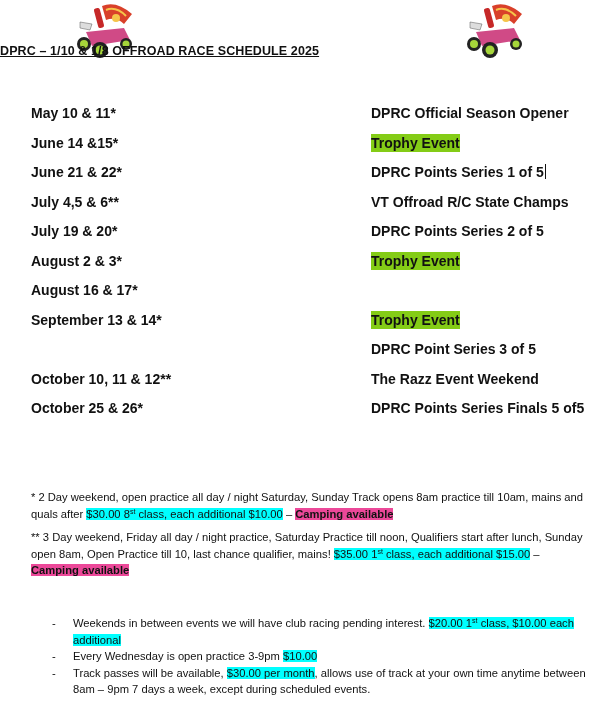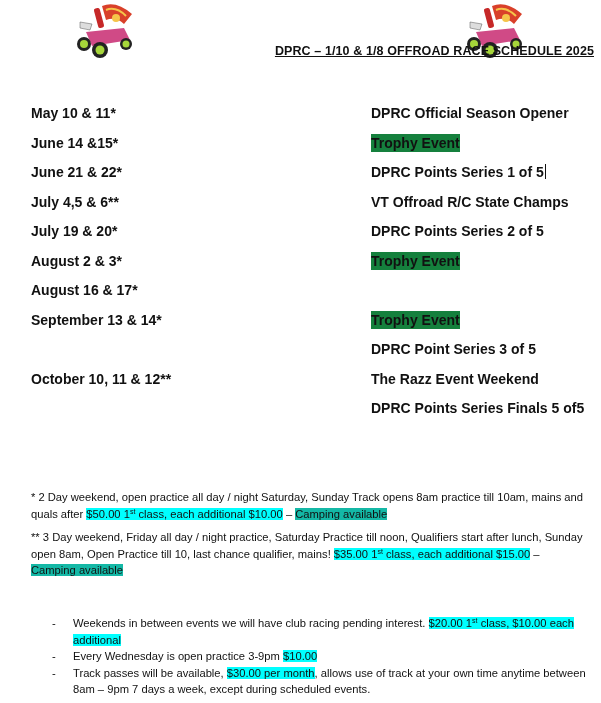--- a/index.html
+++ b/index.html
@@ -6,30 +6,30 @@
     body {
       width: 601px; height: 703px; position: relative; overflow: hidden;
       font-family: "Liberation Sans", "DejaVu Sans", sans-serif;
       color: #111111;
     }
     .logo { position: absolute; width: 62px; height: 58px; }
     .logo.left { left: 74px; top: 2px; }
     .logo.right { left: 464px; top: 2px; }
     .title {
       position: absolute; left: 0; width: 594px; top: 44px;
-      text-align: right; font-weight: bold; font-size: 12.5px;
+      text-align: left; font-weight: bold; font-size: 12.5px;
       text-decoration: underline; letter-spacing: 0.1px;
     }
     .schedule { position: absolute; left: 31px; top: 104px; width: 560px; font-weight: bold; }
     .row { position: relative; height: 29.5px; font-size: 14px; line-height: 18px; }
     .row .date { position: absolute; left: 0; top: 0; }
     .row .event { position: absolute; left: 340px; top: 0; }
-    .hl-yellow { background: #15803d; }
+    .hl-yellow { background: #84cc16; }
     .hl-cyan { background: #00ffff; }
-    .hl-red { background: #14b8a6; }
+    .hl-red { background: #ec4899; font-weight: bold; }
     .cursor { display: inline-block; width: 1px; height: 15px; background: #111; vertical-align: -2px; margin-left: 1px; }
     .notes { position: absolute; left: 31px; top: 489px; width: 556px; font-size: 11.2px; line-height: 16.5px; }
     .notes p { margin: 0 0 7px 0; }
     sup { font-size: 7px; vertical-align: 4px; line-height: 0; }
     .bullets { position: absolute; left: 52px; top: 615px; width: 536px; font-size: 11.2px; line-height: 16.5px; }
     .bullet { position: relative; padding-left: 21px; }
     .bullet .dash { position: absolute; left: 0; top: 0; }
   </style>
 </head>
 <body>
@@ -98,26 +98,27 @@
     <span class="event hl-yellow">Trophy Event</span>
   </div>
   <div class="row">
     <span class="event">DPRC Point Series 3 of 5</span>
   </div>
   <div class="row">
     <span class="date">October 10, 11 &amp; 12**</span>
     <span class="event">The Razz Event Weekend</span>
   </div>
   <div class="row">
+    <span class="date">October 25 &amp; 26*</span>
     <span class="event">DPRC Points Series Finals 5 of5</span>
   </div>
 </div>
 
 <div class="notes">
-  <p><span>* 2 Day weekend, open practice all day / night Saturday, Sunday Track opens 8am practice till 10am, mains and quals after </span><span class="hl-cyan"><span>$50.00 1</span><sup>st</sup><span> class, each additional $10.00</span></span><span> – </span><span class="hl-red">Camping available</span></p>
+  <p><span>* 2 Day weekend, open practice all day / night Saturday, Sunday Track opens 8am practice till 10am, mains and quals after </span><span class="hl-cyan"><span>$30.00 8</span><sup>st</sup><span> class, each additional $10.00</span></span><span> – </span><span class="hl-red">Camping available</span></p>
   <p><span>** 3 Day weekend, Friday all day / night practice, Saturday Practice till noon, Qualifiers start after lunch, Sunday open 8am, Open Practice till 10, last chance qualifier, mains! </span><span class="hl-cyan"><span>$35.00 1</span><sup>st</sup><span> class, each additional $15.00</span></span><span> – </span><span class="hl-red">Camping available</span></p>
 </div>
 
 <div class="bullets">
   <div class="bullet">
     <span class="dash">-</span>
     <span>Weekends in between events we will have club racing pending interest. </span><span class="hl-cyan"><span>$20.00 1</span><sup>st</sup><span> class, $10.00 each additional</span></span>
   </div>
   <div class="bullet">
     <span class="dash">-</span>

